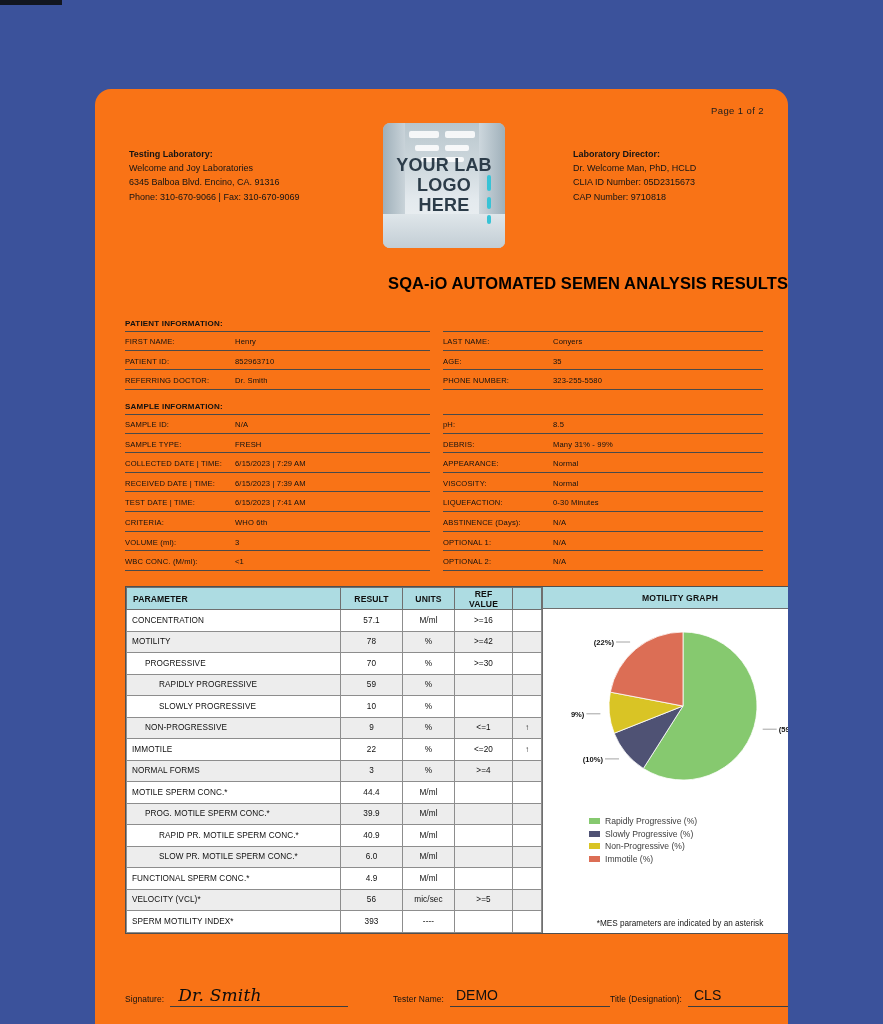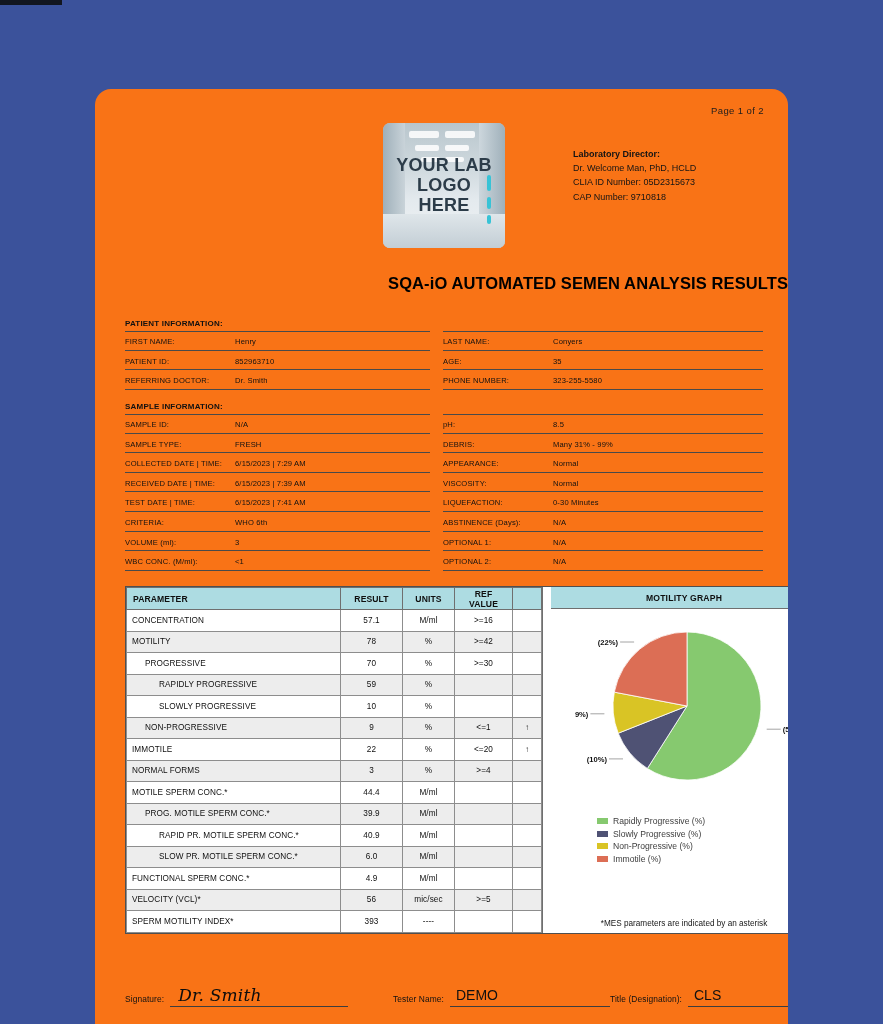--- a/index.html
+++ b/index.html
@@ -150,21 +150,20 @@
   tr.shade td { background: #ededed; }
   .indent-1 { padding-left: 18px !important; }
   .indent-2 { padding-left: 32px !important; }
   .flag-arrow { color: #2b4f9e; font-weight: bold; font-size: 9.5px; }
 
   
   #graph-panel {
     flex: 1 1 auto;
     display: flex; flex-direction: column;
     border-left: 1px solid #6f6f6f;
-    padding-left: 8px;
   }
   #graph-header {
     background: #addce2;
     border-bottom: 1px solid #6f6f6f;
     height: 22px; line-height: 22px;
     text-align: center;
     font-size: 8.6px; font-weight: bold; color: #0f0f0f;
     letter-spacing: .2px;
   }
   #graph-body {
@@ -222,20 +221,26 @@
 </head>
 <body>
 
 <div id="top-dark-bar"></div>
 
 <div id="page-sheet">
  <div class="inner">
 
   <div id="page-number">Page  1  of  2</div>
 
+  <div id="lab-block">
+    <div class="block-title">Testing Laboratory:</div>
+    <div>Welcome and Joy Laboratories</div>
+    <div>6345 Balboa Blvd. Encino, CA. 91316</div>
+    <div>Phone: 310-670-9066 | Fax: 310-670-9069</div>
+  </div>
 
   <div id="logo-box">
     <div class="logo-wall-l"></div>
     <div class="logo-wall-r"></div>
     <div class="logo-floor"></div>
     <div class="logo-ceilbar" style="left:26px; top:8px;  width:30px; height:7px;"></div>
     <div class="logo-ceilbar" style="left:62px; top:8px;  width:30px; height:7px;"></div>
     <div class="logo-ceilbar" style="left:32px; top:22px; width:24px; height:6px;"></div>
     <div class="logo-ceilbar" style="left:62px; top:22px; width:24px; height:6px;"></div>
     <div class="logo-ceilbar" style="left:38px; top:34px; width:19px; height:5px;"></div>

